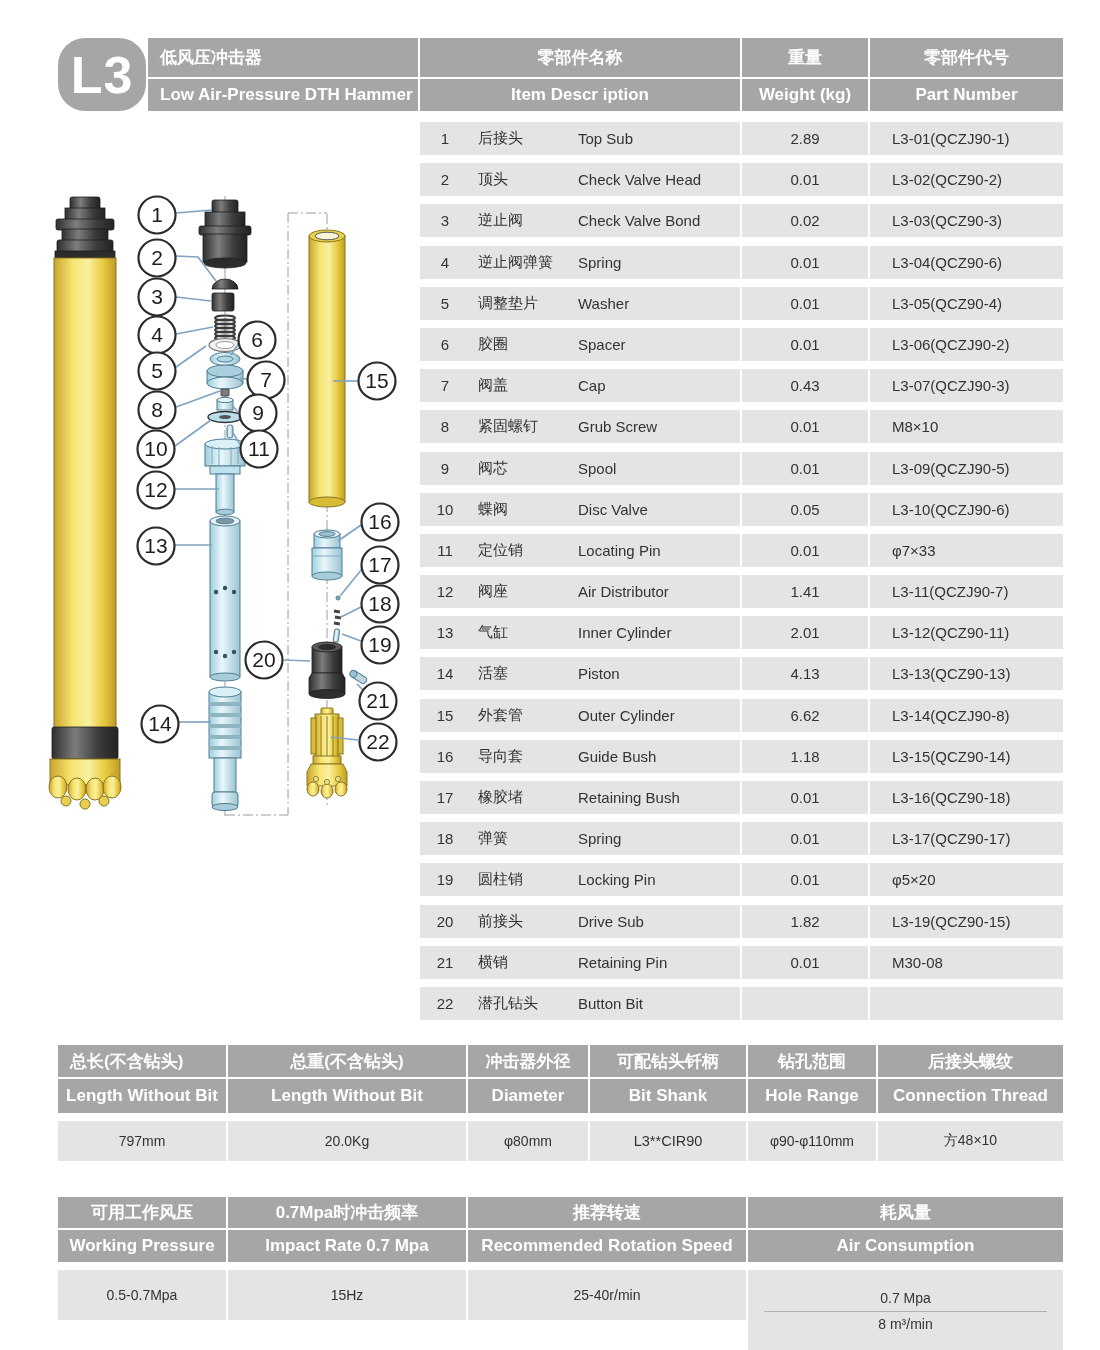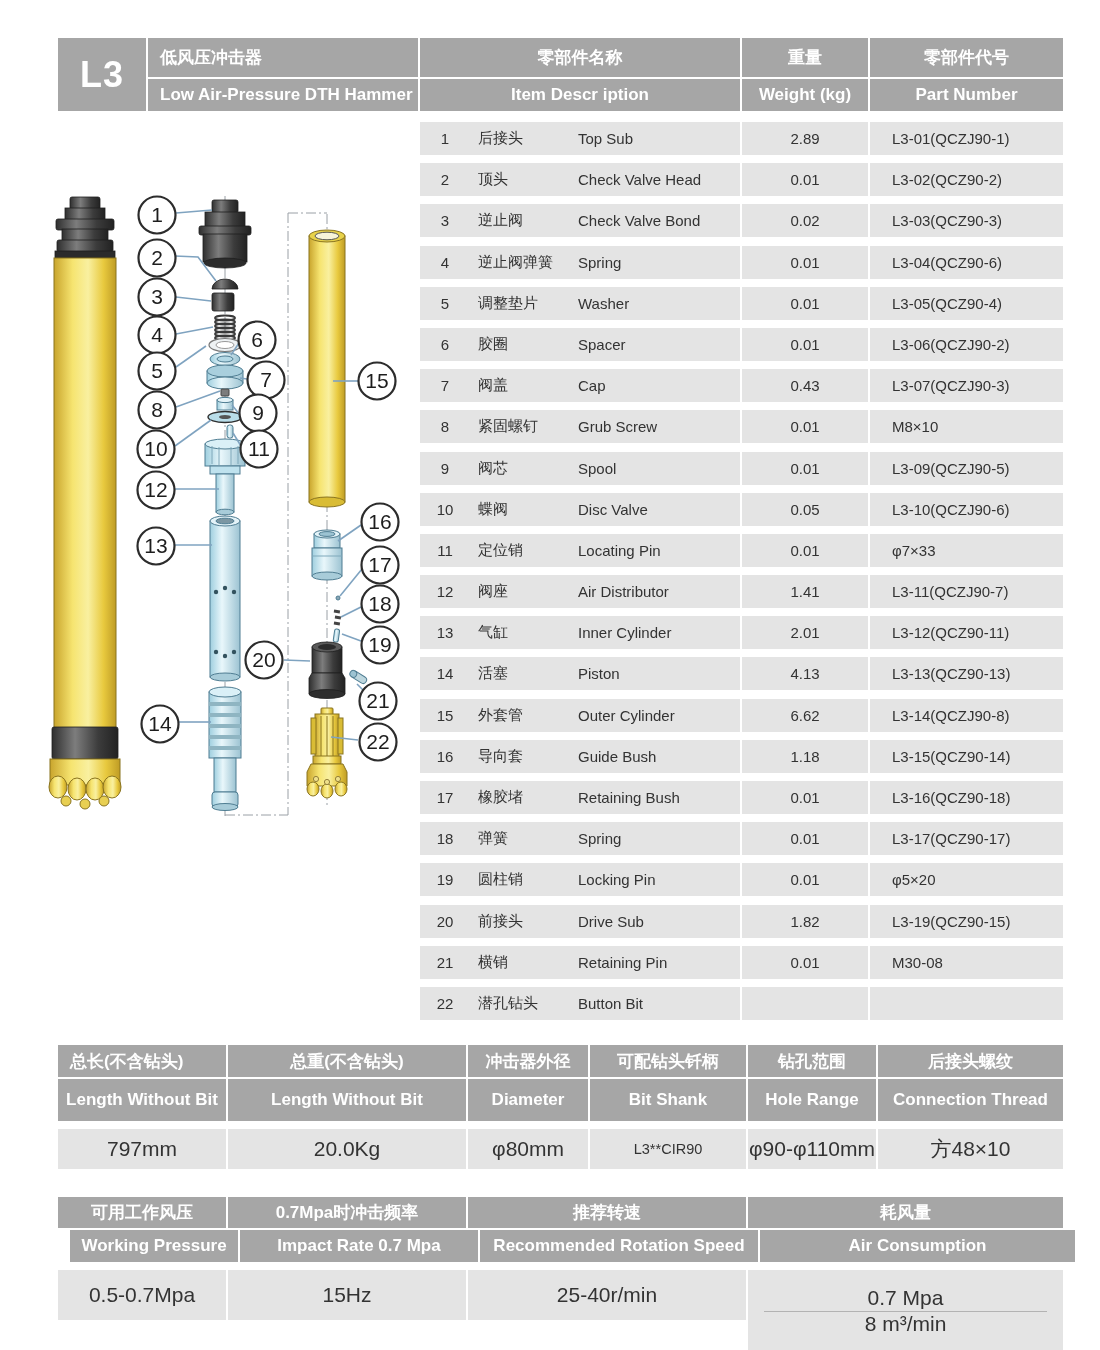--- a/index.html
+++ b/index.html
@@ -4,44 +4,44 @@
 <style>
   html,body{margin:0;padding:0;background:#fff;}
   .page{position:relative;width:1100px;height:1350px;background:#fff;overflow:hidden;
         font-family:"Liberation Sans",sans-serif;color:#333;}
   
   .hdr{position:absolute;left:58px;top:38px;width:1005px;display:grid;
        grid-template-columns:88px 270px 320px 126px 193px;grid-template-rows:39px 32px;gap:2px;}
   .hcell{background:var(--header-gray,#a6a6a6);color:#fff;font-weight:bold;font-size:17px;
          display:flex;align-items:center;justify-content:center;white-space:nowrap;}
   .hcell.hleft{justify-content:flex-start;padding-left:12px;}
-  .model{grid-row:1/3;font-size:36px;letter-spacing:1px;}
+  .model{grid-row:1/3;font-size:52px;letter-spacing:1px;border-radius:27px;}
   
   .parts{position:absolute;left:420px;top:122px;width:643px;}
   .prow{display:grid;grid-template-columns:320px 126px 193px;gap:2px;height:33px;margin-bottom:8.2px;}
   .seg{background:var(--row-gray,#e4e4e4);display:flex;align-items:center;font-size:15px;color:#333;}
   .seg.desc{display:grid;grid-template-columns:50px 102px 1fr;align-items:center;}
   .pno{text-align:center;}
   .pcn{padding-left:8px;}
   .pen{padding-left:6px;}
   .seg.wt{justify-content:center;}
   .seg.pn{padding-left:22px;text-align:center;}
   
   .spec{position:absolute;left:58px;width:1005px;}
   .srow{display:grid;gap:2px;}
   .s1 .srow{grid-template-columns:168px 238px 120px 156px 128px 185px;}
   .s2 .srow{grid-template-columns:168px 238px 278px 315px;}
   .scn{height:32px;margin-bottom:2px;}
-  .sen{height:42px;}
-  .s2 .scn{height:31px;} .s2 .sen{height:32px;margin-left:12px;}
+  .sen{height:34px;}
+  .s2 .scn{height:31px;} .s2 .sen{height:32px;}
   .sval{margin-top:8px;}
   .s1 .sval .vcell{height:40px;}
   .s2 .sval .vcell{height:50px;}
   .vcell{background:var(--row-gray,#e4e4e4);display:flex;align-items:center;justify-content:center;
-         font-size:21px;color:#333;}
+         font-size:14px;color:#333;}
   .vcell.two{flex-direction:row;line-height:1.15;font-size:14.5px;}
   .aircell{flex-direction:column;padding:16px;}
   .aircell .half{width:100%;flex:1;display:flex;align-items:center;justify-content:center;}
   .aircell .half.bot{border-top:1.5px solid #b3b3b3;}
   
   .diagram{position:absolute;left:40px;top:185px;width:370px;height:645px;}
   .callout circle{fill:#fff;stroke:#2c2c2c;stroke-width:2.2px;}
   .callout text{font:21px "Liberation Sans",sans-serif;fill:#1d1d1d;text-anchor:middle;}
   .leader{stroke:var(--leader-blue,#7fa3c0);stroke-width:1.6px;fill:none;}
   .cline{stroke:#9aa0a6;stroke-width:1px;fill:none;stroke-dasharray:10 3 2 3;}

